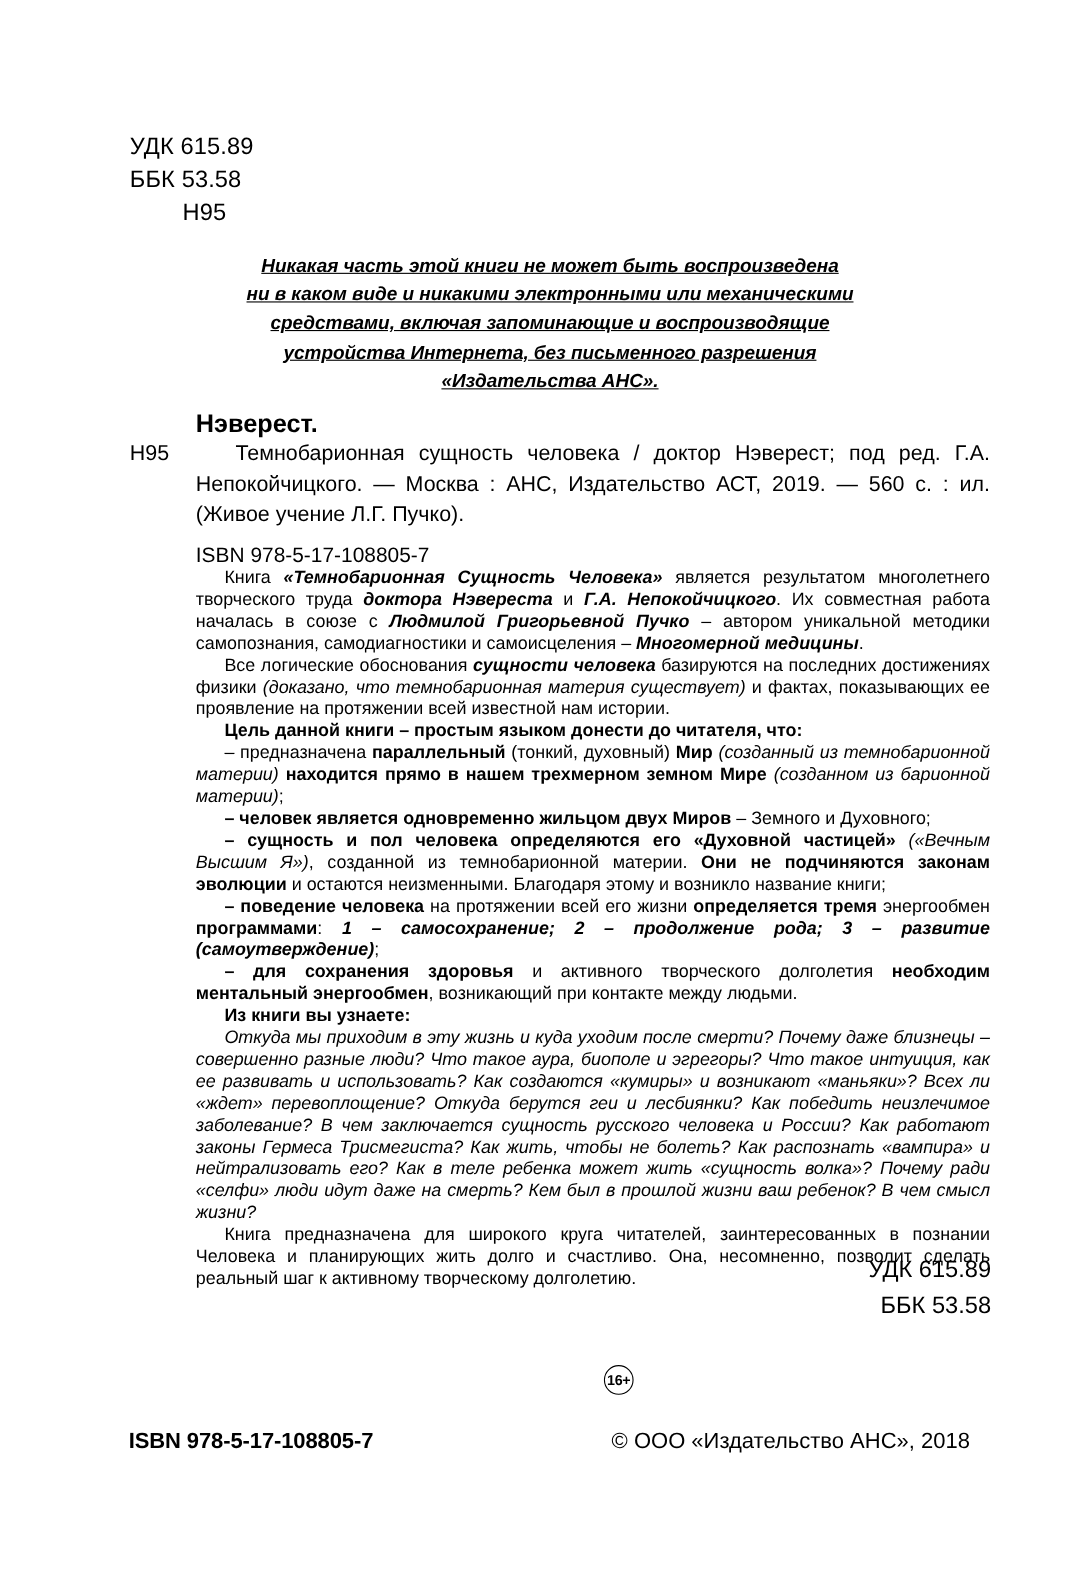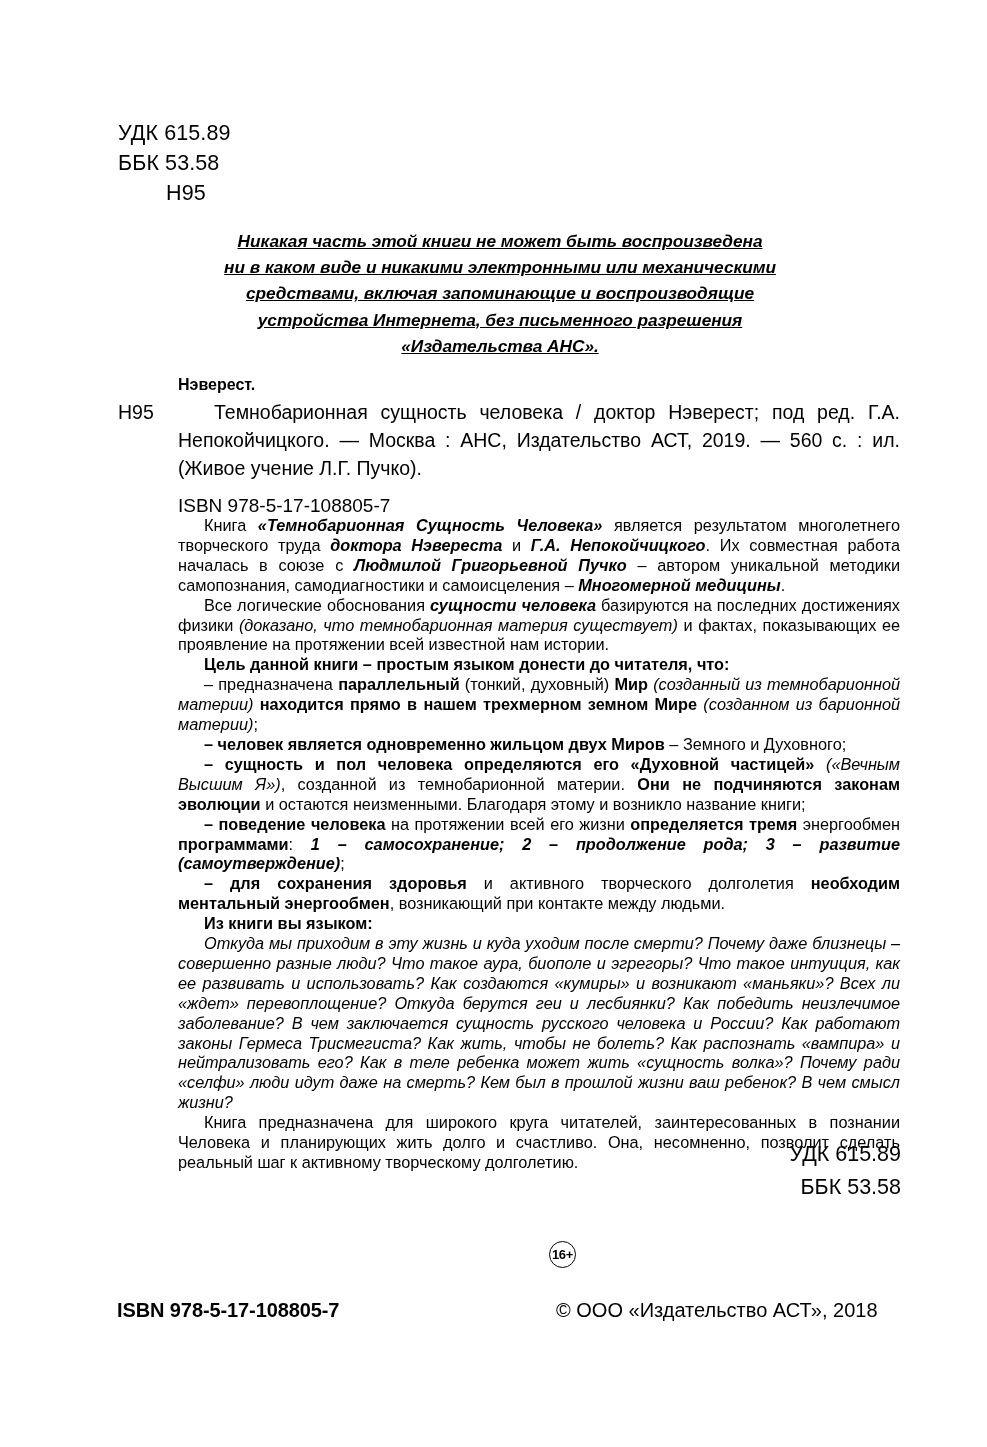--- a/index.html
+++ b/index.html
@@ -50,21 +50,21 @@
 
   
   .biblio {
     position: absolute;
     left: 118px;
     top: 372px;
     width: 782px;
   }
   .biblio .author {
     font-weight: bold;
-    font-size: 16px;
+    font-size: 23px;
     line-height: 26px;
     margin-left: 60px;
   }
   .biblio .desc {
     position: relative;
     font-size: 19.5px;
     line-height: 28px;
     text-align: justify;
     text-align-last: left;
   }
@@ -199,32 +199,33 @@
     <p class="dash"><span>– предназначена </span><b>параллельный</b><span> (тонкий, духовный) </span><b>Мир</b><span> </span><i>(созданный из темнобарионной материи)</i><span> </span><b>находится прямо в нашем трехмерном земном Мире</b><i> (созданном из барионной материи)</i><span>;</span></p>
 
     <p class="dash"><b>– человек является одновременно жильцом двух Миров</b><span> – Земного и Духовного;</span></p>
 
     <p class="dash"><b>– сущность и пол человека определяются его «Духовной частицей»</b><i> («Вечным Высшим Я»)</i><span>, созданной из темнобарионной материи. </span><b>Они не подчиняются законам эволюции</b><span> и остаются неизменными. Благодаря этому и возникло название книги;</span></p>
 
     <p class="dash"><b>– поведение человека</b><span> на протяжении всей его жизни </span><b>определяется тремя</b><span> энергообмен </span><b>программами</b><span>: </span><b class="bi">1 – самосохранение; 2 – продолжение рода; 3 – развитие (самоутверждение)</b><span>;</span></p>
 
     <p class="dash"><b>– для сохранения здоровья</b><span> и активного творческого долголетия </span><b>необходим ментальный энергообмен</b><span>, возникающий при контакте между людьми.</span></p>
 
-    <p><b>Из книги вы языком:</b></p>
+    <p><b>Из книги вы узнаете:</b></p>
 
     <p class="italic">Откуда мы приходим в эту жизнь и куда уходим после смерти? Почему даже близнецы – совершенно разные люди? Что такое аура, биополе и эгрегоры? Что такое интуиция, как ее развивать и использовать? Как создаются «кумиры» и возникают «маньяки»? Всех ли «ждет» перевоплощение? Откуда берутся геи и лесбиянки? Как победить неизлечимое заболевание? В чем заключается сущность русского человека и России? Как работают законы Гермеса Трисмегиста? Как жить, чтобы не болеть? Как распознать «вампира» и нейтрализовать его? Как в теле ребенка может жить «сущность волка»? Почему ради «селфи» люди идут даже на смерть? Кем был в прошлой жизни ваш ребенок? В чем смысл жизни?</p>
 
     <p>Книга предназначена для широкого круга читателей, заинтересованных в познании Человека и планирующих жить долго и счастливо. Она, несомненно, позволит сделать реальный шаг к активному творческому долголетию.</p>
   </div>
 
   <div class="udk-bottom">
     <span>УДК 615.89</span>
     <span>ББК 53.58</span>
   </div>
 
   <div class="age-badge">16+</div>
 
   <div class="isbn-footer">ISBN 978-5-17-108805-7</div>
   <div class="copyright">
+    <span>© ООО «Издательство АНС», 2018</span>
     <span>© ООО «Издательство АСТ», 2018</span>
   </div>
 
 </div>
 
 </body></html>

